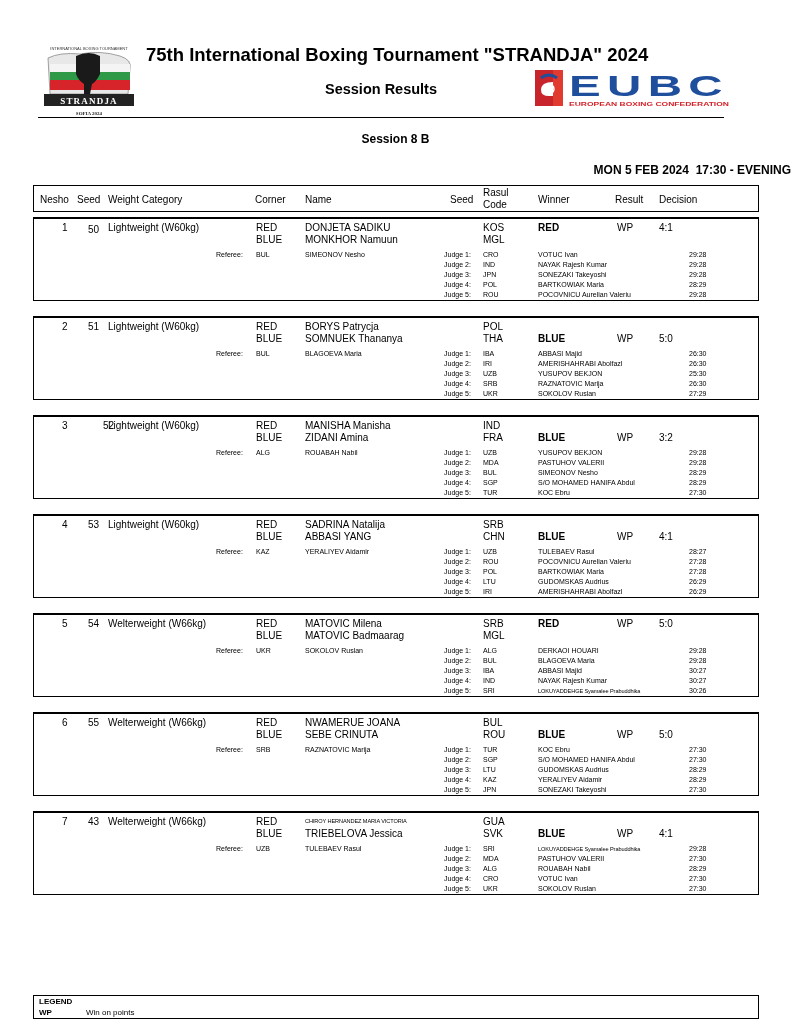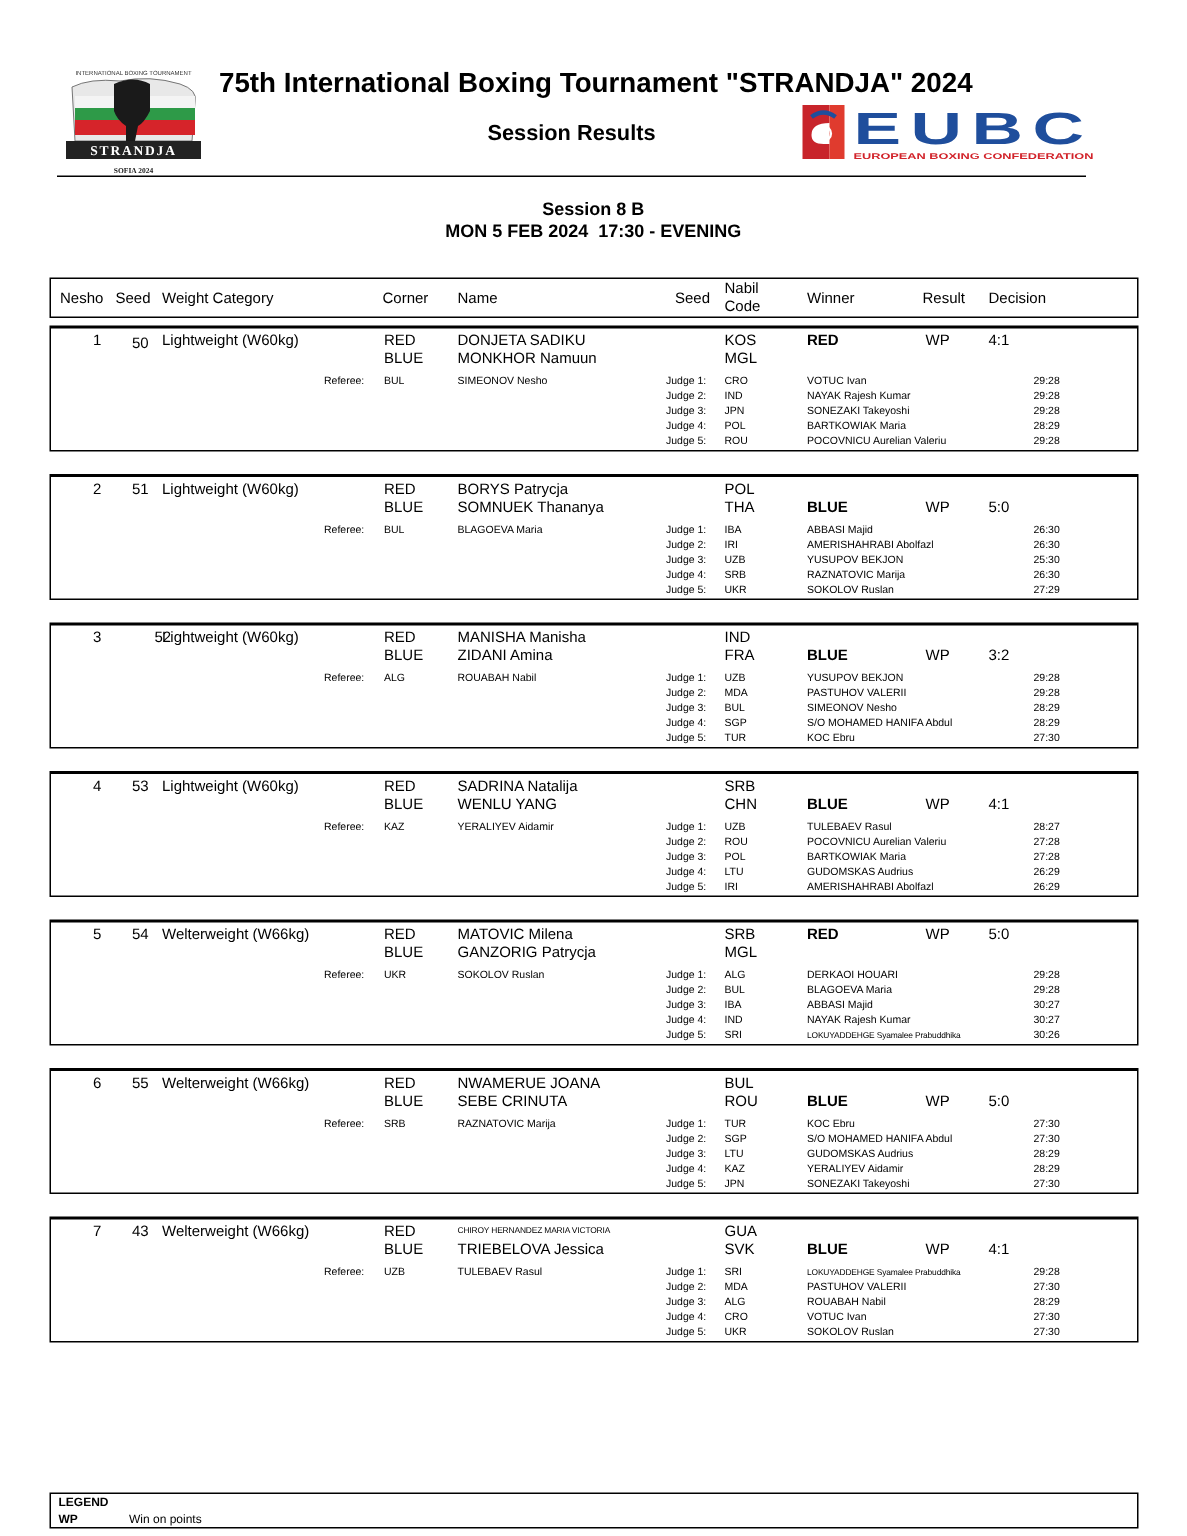--- a/index.html
+++ b/index.html
@@ -8,21 +8,21 @@
   .abs { position:absolute; }
 
   
   .logo-left { left:40px; top:44px; width:98px; height:74px; }
   .title { left:146px; top:44px; font-size:18.5px; font-weight:bold; white-space:nowrap; }
   .subtitle { left:325px; top:81px; font-size:14.5px; font-weight:bold; white-space:nowrap; }
   .logo-right { left:531px; top:68px; width:202px; height:40px; }
   .hr { left:38px; top:117px; width:686px; height:1px; background:#000; }
 
   .session { left:0; width:791px; top:132px; text-align:center; font-size:12px; font-weight:bold; }
-  .datetime { left:0; width:791px; top:147px; text-align:center; font-size:12px; font-weight:bold; }
+  .datetime { left:0; width:791px; top:163px; text-align:right; font-size:12px; font-weight:bold; }
 
   
   .colhead { left:33px; top:185px; width:726px; height:27px; border:1.5px solid #000; box-sizing:border-box; font-size:10px; }
   .colhead span { position:absolute; top:8px; white-space:nowrap; }
   .colhead .tc { top:1px; line-height:12px; }
 
   
   .bout { position:absolute; left:33px; width:726px; height:84px; border:1.5px solid #000; box-sizing:border-box; border-top-width:2px; }
   .bout .t { position:absolute; white-space:nowrap; }
   .b10 { font-size:10px; }
@@ -67,21 +67,21 @@
 <div class="abs session">Session 8 B</div>
 <div class="abs datetime" style="white-space:pre;">MON 5 FEB 2024  17:30 - EVENING</div>
 
 <div class="abs colhead">
   <span style="left:6px">Nesho</span>
   <span style="left:43px">Seed</span>
   <span style="left:74px">Weight Category</span>
   <span style="left:221px">Corner</span>
   <span style="left:271px">Name</span>
   <span style="left:416px">Seed</span>
-  <span class="tc" style="left:449px"><span style="position:static">Nabil</span><br><span style="position:static">Code</span></span>
+  <span class="tc" style="left:449px"><span style="position:static">Rasul</span><br><span style="position:static">Code</span></span>
   <span style="left:504px">Winner</span>
   <span style="left:581px">Result</span>
   <span style="left:625px">Decision</span>
 </div>
 
 <div id="bouts">
     <div class="bout" style="top: 217px;">
       <span class="t b10" style="left:28px;top:3px">1</span>
       <span class="t b10" style="left:54px;top:5px">50</span>
       <span class="t b10" style="left:74px;top:3px">Lightweight (W60kg)</span>
@@ -192,21 +192,21 @@
       <span class="t s7" style="left:504px;top:72px">KOC Ebru</span>
       <span class="t s7" style="left:655px;top:72px">27:30</span>
     </div>
     <div class="bout" style="top: 514px;">
       <span class="t b10" style="left:28px;top:3px">4</span>
       <span class="t b10" style="left:54px;top:3px">53</span>
       <span class="t b10" style="left:74px;top:3px">Lightweight (W60kg)</span>
       <span class="t b10" style="left:222px;top:3px">RED</span>
       <span class="t b10" style="left:222px;top:15px">BLUE</span>
       <span class="t b10" style="left:271px;top:3px">SADRINA Natalija</span>
-      <span class="t b10" style="left:271px;top:15px">WENLU YANG</span>
+      <span class="t b10" style="left:271px;top:15px">ABBASI YANG</span>
       <span class="t b10" style="left:449px;top:3px">SRB</span>
       <span class="t b10" style="left:449px;top:15px">CHN</span>
       <span class="t b10 bold" style="left:504px;top:15px">BLUE</span>
       <span class="t b10" style="left:583px;top:15px">WP</span>
       <span class="t b10" style="left:625px;top:15px">4:1</span>
       <span class="t s7" style="left:182px;top:32px">Referee:</span>
       <span class="t s7" style="left:222px;top:32px">KAZ</span>
       <span class="t s7" style="left:271px;top:32px">YERALIYEV Aidamir</span>
       <span class="t s7" style="left:410px;top:32px">Judge 1:</span>
       <span class="t s7" style="left:449px;top:32px">UZB</span>
@@ -229,21 +229,21 @@
       <span class="t s7" style="left:504px;top:72px">AMERISHAHRABI Abolfazl</span>
       <span class="t s7" style="left:655px;top:72px">26:29</span>
     </div>
     <div class="bout" style="top: 613px;">
       <span class="t b10" style="left:28px;top:3px">5</span>
       <span class="t b10" style="left:54px;top:3px">54</span>
       <span class="t b10" style="left:74px;top:3px">Welterweight (W66kg)</span>
       <span class="t b10" style="left:222px;top:3px">RED</span>
       <span class="t b10" style="left:222px;top:15px">BLUE</span>
       <span class="t b10" style="left:271px;top:3px">MATOVIC Milena</span>
-      <span class="t b10" style="left:271px;top:15px">GANZORIG Patrycja</span>
+      <span class="t b10" style="left:271px;top:15px">MATOVIC Badmaarag</span>
       <span class="t b10" style="left:449px;top:3px">SRB</span>
       <span class="t b10" style="left:449px;top:15px">MGL</span>
       <span class="t b10 bold" style="left:504px;top:3px">RED</span>
       <span class="t b10" style="left:583px;top:3px">WP</span>
       <span class="t b10" style="left:625px;top:3px">5:0</span>
       <span class="t s7" style="left:182px;top:32px">Referee:</span>
       <span class="t s7" style="left:222px;top:32px">UKR</span>
       <span class="t s7" style="left:271px;top:32px">SOKOLOV Ruslan</span>
       <span class="t s7" style="left:410px;top:32px">Judge 1:</span>
       <span class="t s7" style="left:449px;top:32px">ALG</span>

